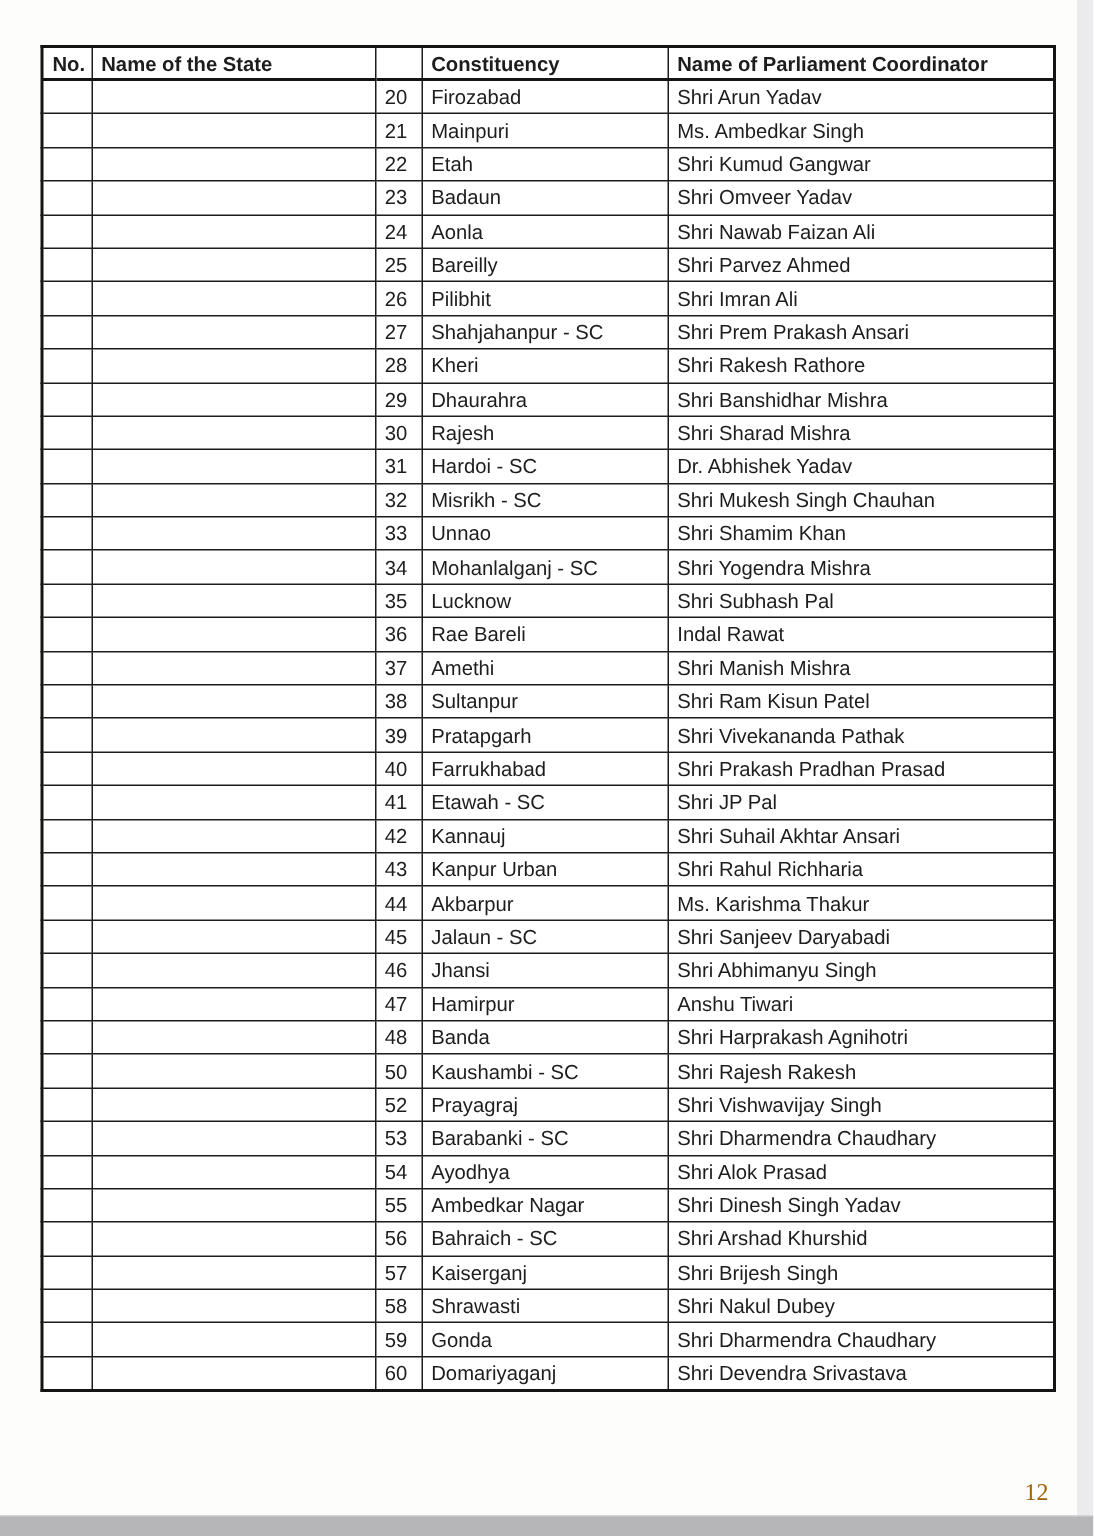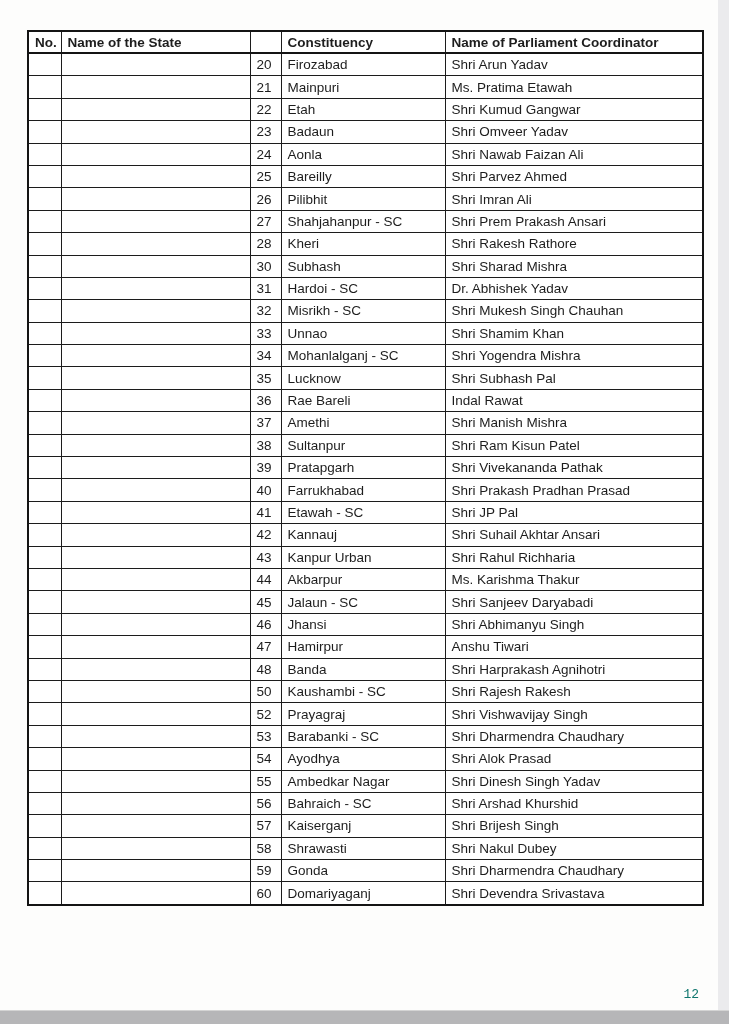--- a/index.html
+++ b/index.html
@@ -60,23 +60,23 @@
   }
   table.coord-table td {
     height: 21.4px;
     font-size: 13.5px;
     font-weight: normal;
   }
   .page-number {
     position: absolute;
     top: 987px;
     right: 30px;
-    font-family: Liberation Mono, monospace;
-    font-size: 13px;
-    color: #0f766e;
+    font-family: Liberation Serif, serif;
+    font-size: 16px;
+    color: #a16207;
   }
 </style>
 </head>
 <body>
 
 <div class="page">
 
   <table class="coord-table">
     <colgroup>
       <col style="width:33px">
@@ -100,21 +100,21 @@
           <td></td>
           <td>20</td>
           <td>Firozabad</td>
           <td>Shri Arun Yadav</td>
         </tr>
         <tr>
           <td></td>
           <td></td>
           <td>21</td>
           <td>Mainpuri</td>
-          <td>Ms. Pratima Etawah</td>
+          <td>Ms. Ambedkar Singh</td>
         </tr>
         <tr>
           <td></td>
           <td></td>
           <td>22</td>
           <td>Etah</td>
           <td>Shri Kumud Gangwar</td>
         </tr>
         <tr>
           <td></td>
@@ -154,22 +154,29 @@
         <tr>
           <td></td>
           <td></td>
           <td>28</td>
           <td>Kheri</td>
           <td>Shri Rakesh Rathore</td>
         </tr>
         <tr>
           <td></td>
           <td></td>
+          <td>29</td>
+          <td>Dhaurahra</td>
+          <td>Shri Banshidhar Mishra</td>
+        </tr>
+        <tr>
+          <td></td>
+          <td></td>
           <td>30</td>
-          <td>Subhash</td>
+          <td>Rajesh</td>
           <td>Shri Sharad Mishra</td>
         </tr>
         <tr>
           <td></td>
           <td></td>
           <td>31</td>
           <td>Hardoi - SC</td>
           <td>Dr. Abhishek Yadav</td>
         </tr>
         <tr>

